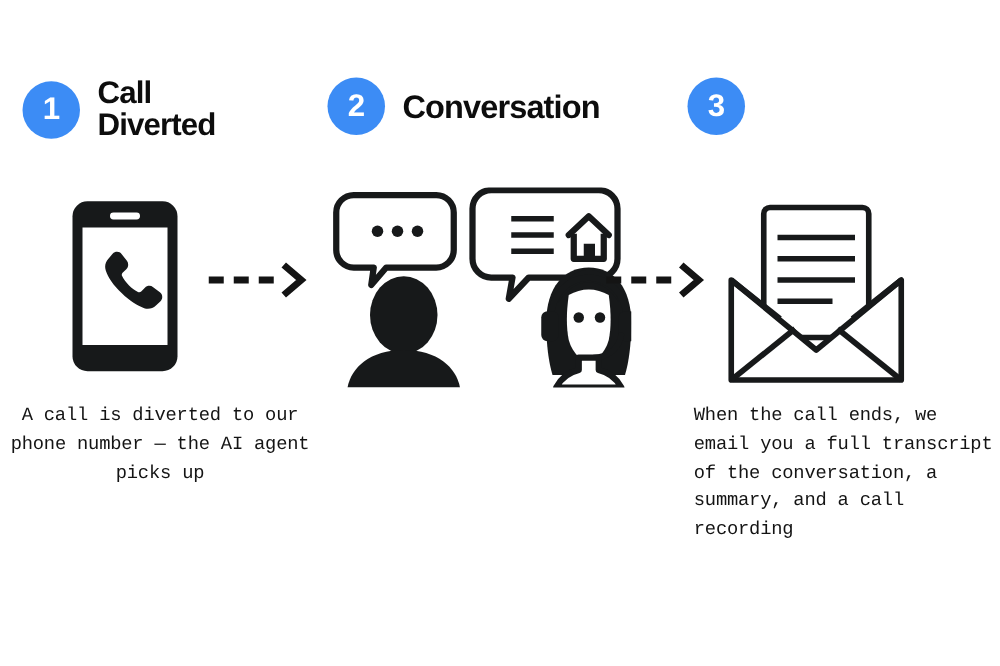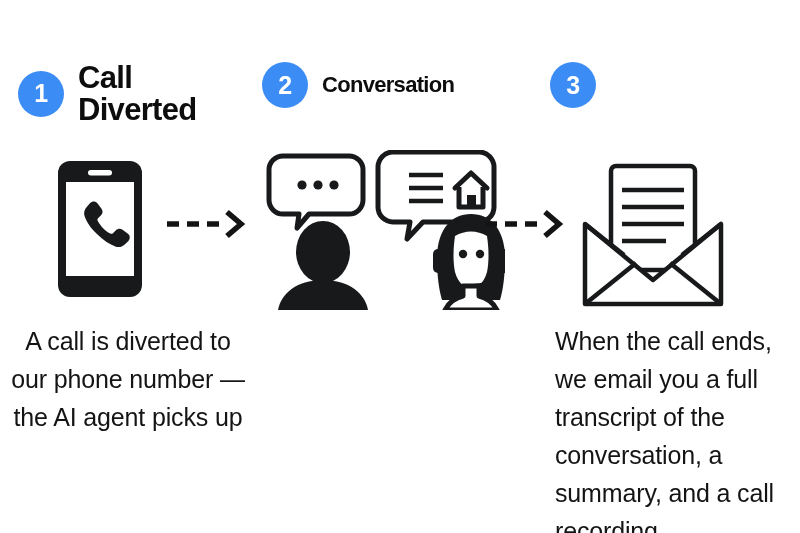--- a/index.html
+++ b/index.html
@@ -54,28 +54,28 @@
     font-size: 25px;
     font-weight: bold;
     display: flex;
     align-items: center;
     justify-content: center;
     line-height: 1;
     letter-spacing: -0.5px;
   }
 
   .head-title {
-    font-size: 31px;
+    font-size: 25px;
     font-weight: bold;
     line-height: 1.03;
     letter-spacing: -0.7px;
     color: #0d0d0d;
     white-space: pre-line;
   }
-  .col-2 .head-title { font-size: 22px; }
+  .col-2 .head-title { font-size: 26px; }
 
   
   .icon-area {
     position: absolute;
     top: 150px;
     height: 160px;
   }
   .col-1 .icon-area { left: 0;  width: 255px; }
   .col-2 .icon-area { left: 0;  width: 270px; }
   .col-3 .icon-area { left: 0;  width: 260px; }
@@ -90,24 +90,25 @@
   .arrow {
     position: absolute;
     top: 208px;
   }
   .arrow-1 { left: 165px; }
   .arrow-2 { left: 483px; }
 
   
   .body-text {
     position: absolute;
-    font-size: 25px;
+    font-size: 15px;
     line-height: 1.52;
     color: #141414;
     letter-spacing: -0.15px;
+    font-family: Liberation Mono, monospace;
   }
   .col-1 .body-text {
     left: 8px;
     top: 322px;
     width: 240px;
     text-align: center;
   }
   .col-2 .body-text {
     left: 5px;
     top: 322px;

